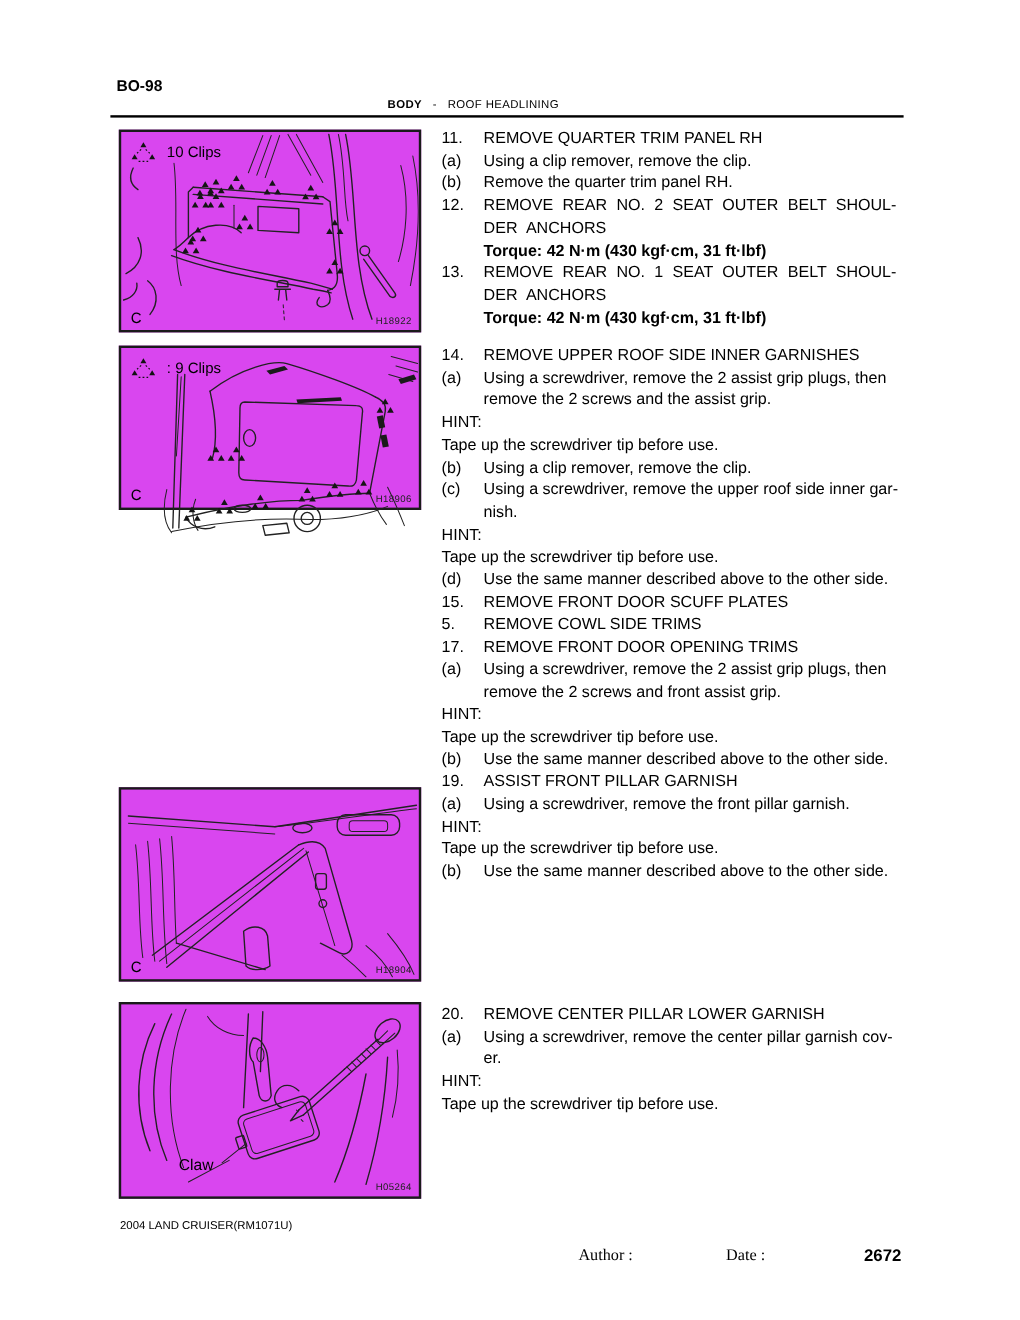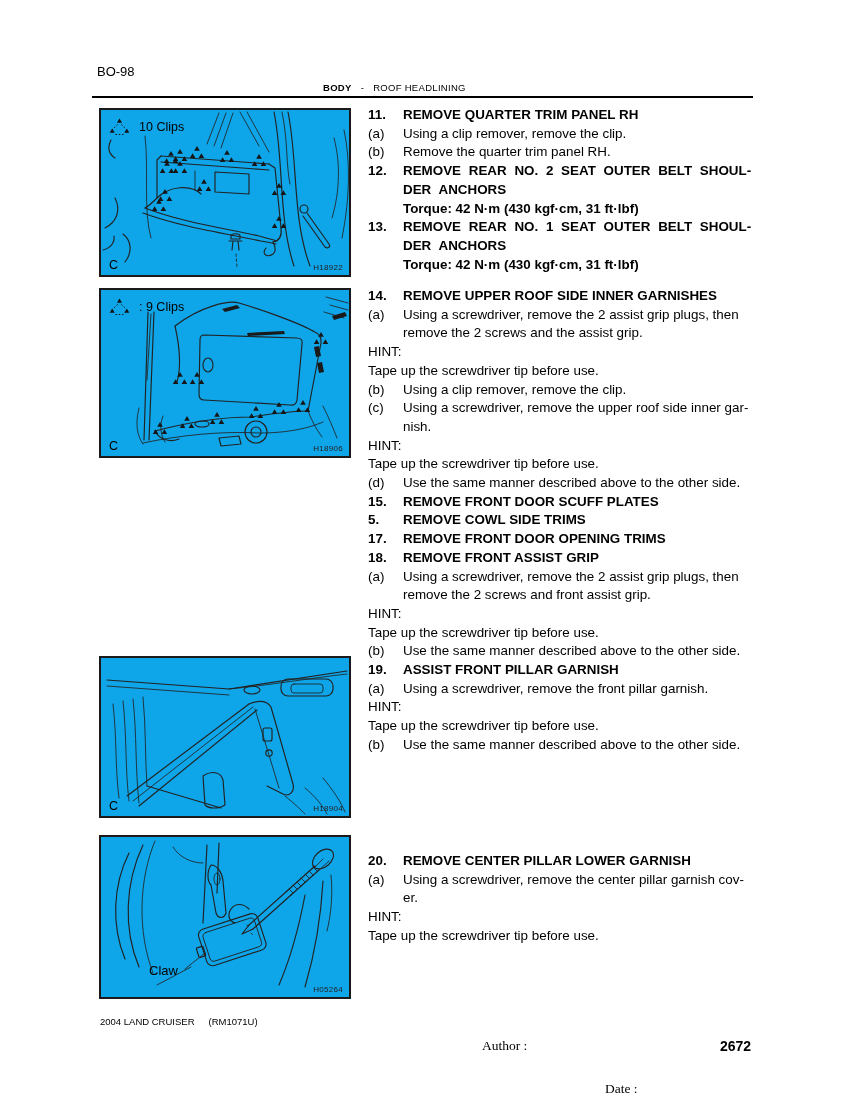--- a/index.html
+++ b/index.html
@@ -1,59 +1,59 @@
 <!DOCTYPE html>
 <html><head>
 <meta charset="utf-8">
 <style>
   html,body{margin:0;padding:0;background:#fff;}
   #page{position:relative;width:850px;height:1100px;background:#ffffff;
         font-family:"Liberation Sans",sans-serif;color:#000;overflow:hidden;}
 
   
-  #bo-code{position:absolute;left:97px;top:64px;font-size:13px;font-weight:normal;}
+  #bo-code{position:absolute;left:97px;top:64px;font-size:13px;font-weight:bold;}
   #header-center{position:absolute;left:323px;top:82px;font-size:9.5px;letter-spacing:.3px;}
   #header-center .sec{font-weight:bold;}
   #header-center .sep{margin:0 9px;}
   #header-rule{position:absolute;left:92px;top:96px;width:661px;height:2px;background:#000;}
 
   
-  .fig{position:absolute;left:99px;width:252px;border:2px solid #1a1a1a;background:#0ea5e9;box-sizing:border-box;}
+  .fig{position:absolute;left:99px;width:252px;border:2px solid #1a1a1a;background:#d946ef;box-sizing:border-box;}
   #fig1{top:108px;height:169px;}
-  #fig2{top:288px;height:170px;}
+  #fig2{top:288px;height:137px;}
   #fig3{top:656px;height:162px;}
   #fig4{top:835px;height:164px;}
   .fig svg.art{position:absolute;left:0;top:0;}
   .art path,.art line,.art rect,.art circle,.art ellipse{fill:none;stroke:#222;stroke-width:1.15;stroke-linecap:round;stroke-linejoin:round;}
   .art .thin{stroke-width:.85;}
   .art .dash{stroke-dasharray:2.5 2.5;}
   .art .fill{fill:#1a1a1a;stroke:none;}
   .fig-legend{position:absolute;left:8px;top:8px;display:flex;align-items:center;gap:9px;font-size:12.5px;}
   .fig-corner{position:absolute;left:8px;bottom:3px;font-size:12.5px;}
   .fig-code{position:absolute;right:6px;bottom:3px;font-size:8px;letter-spacing:.3px;color:#222;}
   .fig-callout{position:absolute;left:48px;top:126px;font-size:13px;}
 
   
   .block{position:absolute;left:368px;width:386px;font-size:13.4px;line-height:18.7px;}
   #block1{top:106px;}
   #block2{top:287px;}
-  #block3{top:836px;margin-top:16px;}
+  #block3{top:836px;}
   .row{display:flex;align-items:flex-start;}
   .row .num{flex:0 0 35px;width:35px;}
   .row .txt{flex:1;white-space:pre-line;}
-  .row.step{font-weight:bold;}
+  .row.step{font-weight:normal;}
   .row.torque .txt{font-weight:bold;}
   .txt.j{word-spacing:4px;}
 
   
   #footer-model{position:absolute;left:100px;top:1016px;font-size:9.5px;}
-  #footer-model .code{margin-left:14px;text-align:center;}
+  #footer-model .code{text-align:center;}
   .footer-label{position:absolute;top:1038px;font-family:"Liberation Serif",serif;font-weight:normal;font-size:13.5px;}
   #footer-author{left:482px;}
-  #footer-date{left:605px;margin-top:43px;}
+  #footer-date{left:605px;}
   #footer-page{position:absolute;top:1038px;left:720px;font-weight:bold;font-size:14px;}
 </style>
 </head>
 <body>
 
 <svg width="0" height="0" style="position:absolute" aria-hidden="true">
   <defs>
     <g id="clipmark">
       <path d="M7,0 L9.8,4.8 L4.2,4.8 Z" fill="#151515" stroke="none"></path>
       <path d="M2.6,7.2 L5.4,12 L-0.2,12 Z" fill="#151515" stroke="none"></path>
@@ -308,24 +308,20 @@
         <span class="txt">REMOVE FRONT DOOR SCUFF PLATES</span>
       </div>
       <div class="row step">
         <span class="num">5.</span>
         <span class="txt">REMOVE COWL SIDE TRIMS</span>
       </div>
       <div class="row step">
         <span class="num">17.</span>
         <span class="txt">REMOVE FRONT DOOR OPENING TRIMS</span>
       </div>
-      <div class="row step">
-        <span class="num">18.</span>
-        <span class="txt">REMOVE FRONT ASSIST GRIP</span>
-      </div>
       <div class="row sub">
         <span class="num">(a)</span>
         <span class="txt">Using a screwdriver, remove the 2 assist grip plugs, then
 remove the 2 screws and front assist grip.</span>
       </div>
       <div class="row flush">
         <span class="txt">HINT:</span>
       </div>
       <div class="row flush">
         <span class="txt">Tape up the screwdriver tip before use.</span>

